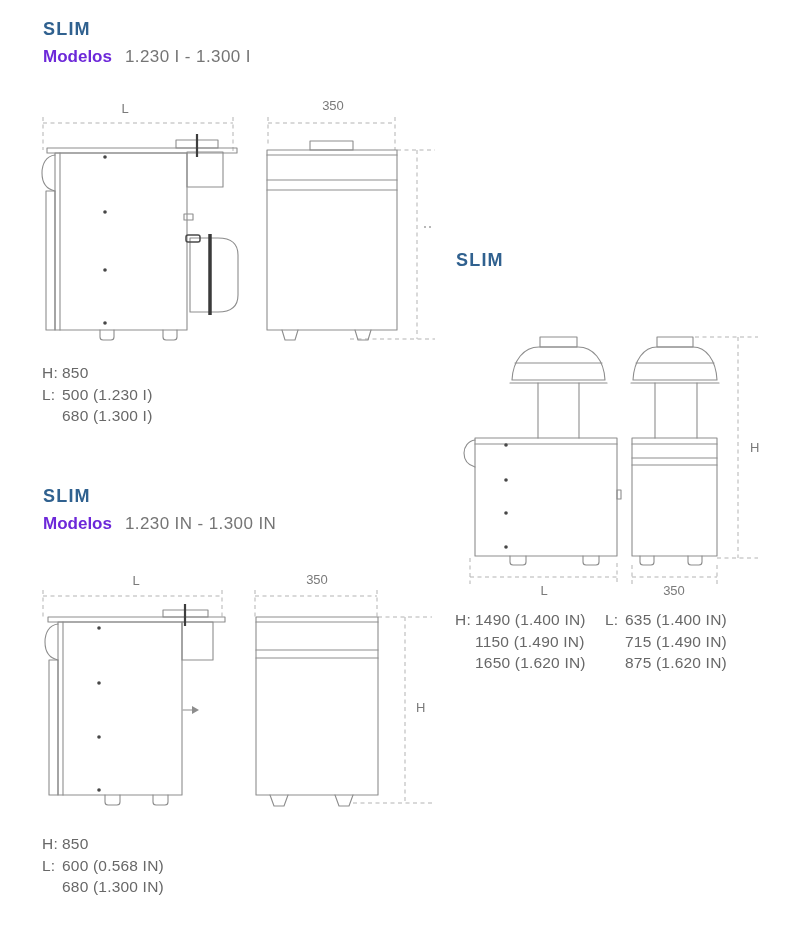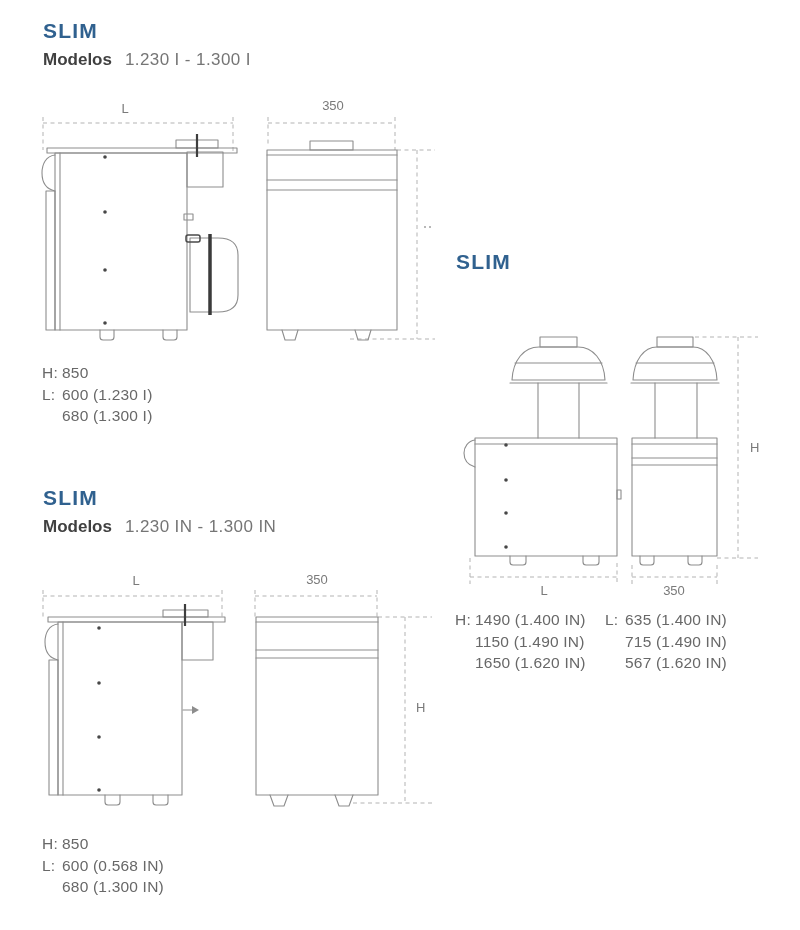--- a/index.html
+++ b/index.html
@@ -1,23 +1,23 @@
 <!DOCTYPE html>
 <html><head>
 <meta charset="utf-8">
 <style>
   html,body { margin:0; padding:0; background:#ffffff; }
   .page {
     position:relative; width:800px; height:930px; background:#ffffff;
     font-family:"Liberation Sans", sans-serif; overflow:hidden;
   }
   .sec-header { position:absolute; }
-  .sec-title { font-size:21px; font-weight:700; color:#30618f; letter-spacing:1.2px; }
+  .sec-title { font-size:18px; font-weight:700; color:#30618f; letter-spacing:1.2px; }
   .sec-models { margin-top:7px; font-size:17px; white-space:nowrap; }
-  .models-label { color:#404040; font-weight:600; margin-right:13px; }
+  .models-label { color:#6d28d9; font-weight:600; margin-right:13px; }
   .models-value { color:#757575; letter-spacing:0.4px; }
 
   .specs { position:absolute; font-size:15.5px; color:#686868; letter-spacing:0.2px; }
   .spec-row { display:flex; line-height:21.5px; white-space:nowrap; }
   .spec-row .k { width:20px; flex:none; }
 
   svg.drawing { position:absolute; overflow:visible; }
   svg.drawing .ln line, svg.drawing .ln rect, svg.drawing .ln path {
     fill:none; stroke:#8d8d8d; stroke-width:1.1;
     stroke-linejoin:round; stroke-linecap:round;
@@ -101,21 +101,21 @@
     </g>
   </svg>
 
   <div class="specs" style="left:42px;top:362px">
     <div class="spec-row">
         <span class="k">H:</span>
         <span class="v">850</span>
       </div>
     <div class="spec-row">
         <span class="k">L:</span>
-        <span class="v">600 (1.230 I)</span>
+        <span class="v">500 (1.230 I)</span>
       </div>
     <div class="spec-row">
         <span class="k"></span>
         <span class="v">680 (1.300 I)</span>
       </div>
   </div>
 
   <div class="sec-header" style="left:456px;top:250px">
     <div class="sec-title">SLIM</div>
   </div>
@@ -195,21 +195,21 @@
     <div class="spec-row">
         <span class="k">L:</span>
         <span class="v">635 (1.400 IN)</span>
       </div>
     <div class="spec-row">
         <span class="k"></span>
         <span class="v">715 (1.490 IN)</span>
       </div>
     <div class="spec-row">
         <span class="k"></span>
-        <span class="v">567 (1.620 IN)</span>
+        <span class="v">875 (1.620 IN)</span>
       </div>
   </div>
 
   <div class="sec-header" style="left:43px;top:486px">
     <div class="sec-title">SLIM</div>
     <div class="sec-models">
       <span class="models-label">Modelos</span><span class="models-value">1.230 IN - 1.300 IN</span>
     </div>
   </div>
 

